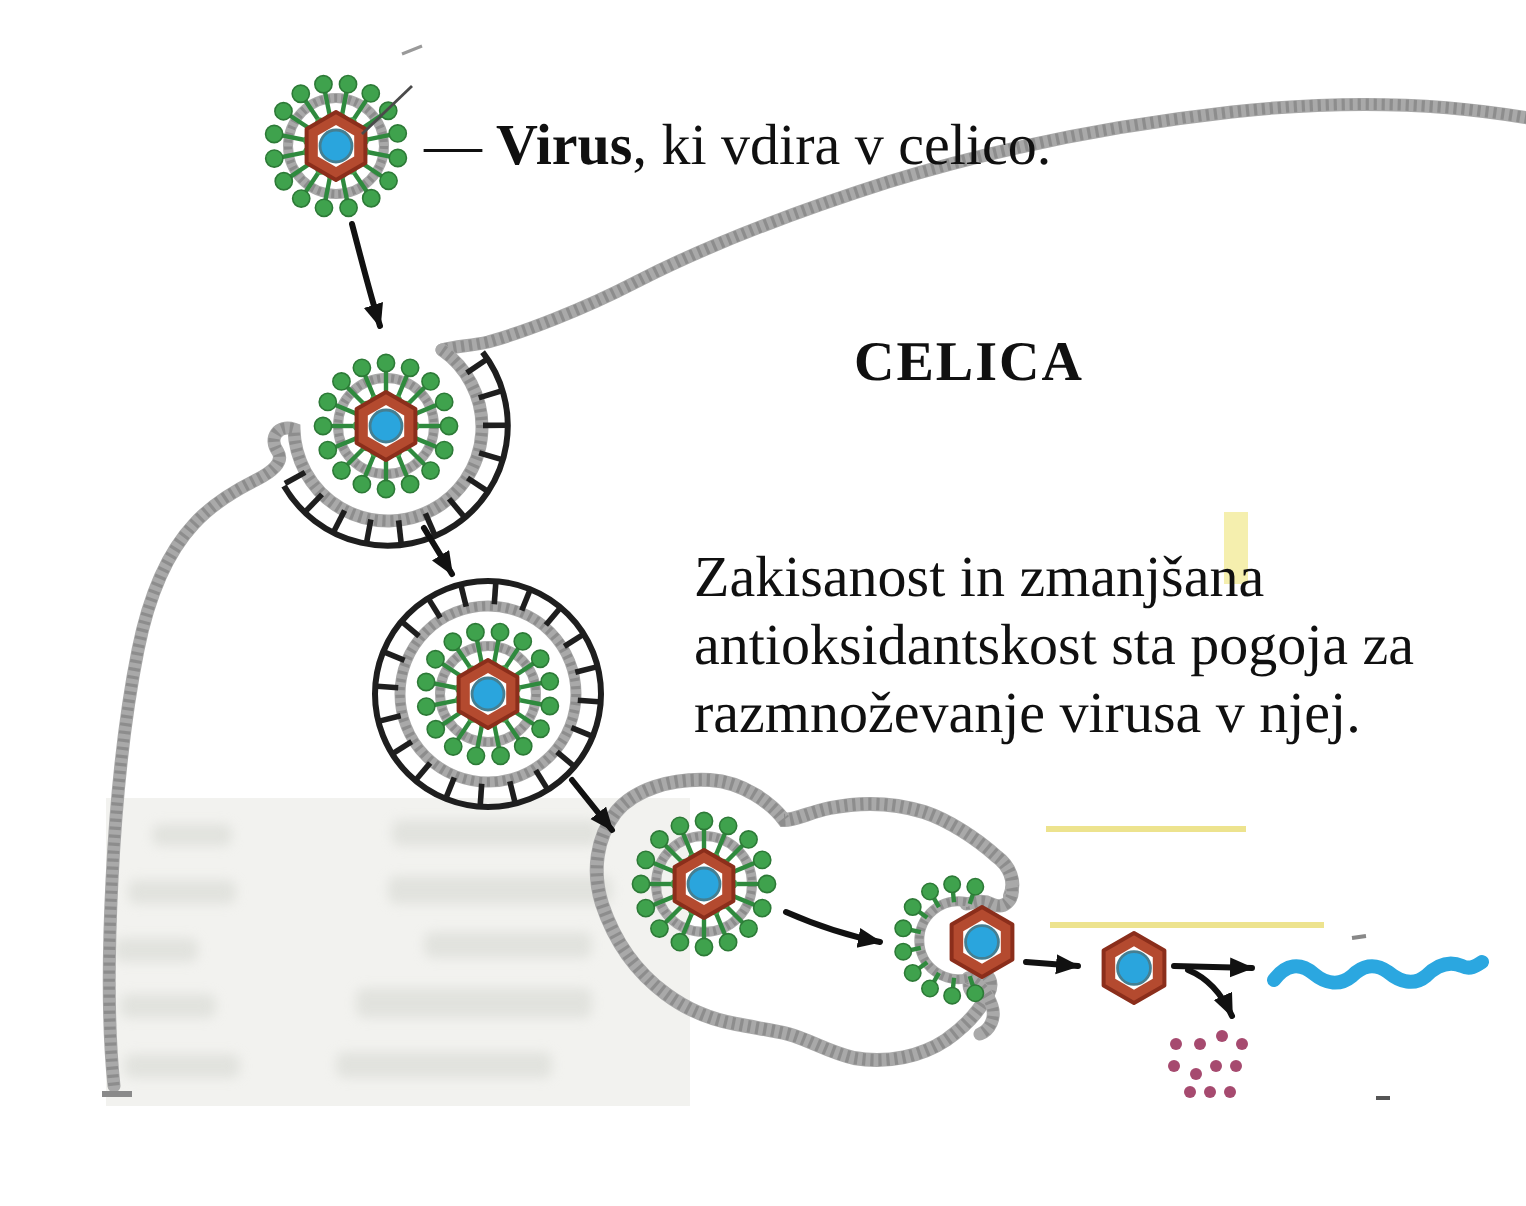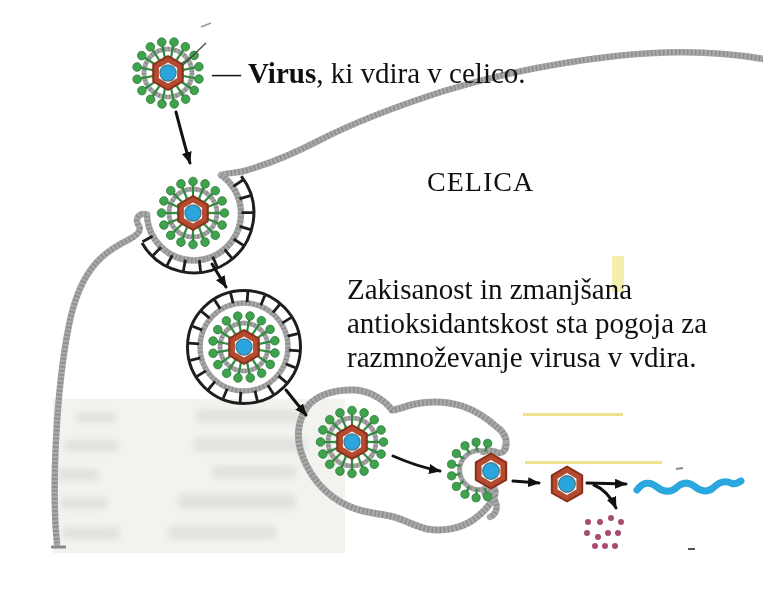--- a/index.html
+++ b/index.html
@@ -9,21 +9,21 @@
   }
   .abs{position:absolute;}
   #wash{left:53px;top:399px;width:292px;height:154px;background:rgba(231,231,226,0.55);z-index:0;}
   .ghost{background:#d4d6d0;opacity:.55;filter:blur(3px);border-radius:4px;z-index:0;}
   .ystreak{background:#e9dc72;opacity:.8;height:3px;z-index:1;}
   #note-hl{left:612px;top:256px;width:12px;height:36px;background:#f3eca0;opacity:.85;z-index:1;}
   svg#scene{left:0;top:0;z-index:2;}
   .txt{z-index:3;color:#101010;margin-top:20px;}
   #callout{left:212px;top:37px;font-size:29px;white-space:nowrap;}
   #callout .dash{padding-right:7px;}
-  #celica{left:427px;top:146px;font-size:28px;font-weight:normal;letter-spacing:1px;text-align:right;}
+  #celica{left:427px;top:146px;font-size:28px;font-weight:bold;letter-spacing:1px;text-align:right;}
   #note{left:347px;top:252px;font-size:29px;line-height:34px;white-space:pre-line;width:400px;}
 </style>
 </head>
 <body>
 
 <div id="wash" class="abs"></div>
 <div class="abs ghost" style="left:76px;top:412px;width:40px;height:11px"></div>
 <div class="abs ghost" style="left:196px;top:410px;width:104px;height:13px"></div>
 <div class="abs ghost" style="left:64px;top:440px;width:54px;height:12px"></div>
 <div class="abs ghost" style="left:194px;top:438px;width:112px;height:14px"></div>
@@ -395,13 +395,13 @@
         <line x1="676" y1="469" x2="683" y2="468" stroke="#888888" stroke-width="2"></line>
         <line x1="688" y1="549" x2="695" y2="549" stroke="#555555" stroke-width="2"></line>
       </g>
     </g>
 </svg>
 
 <div id="callout" class="abs txt"><span class="dash">—</span><b>Virus</b><span>, ki vdira v celico.</span></div>
 <div id="celica" class="abs txt">CELICA</div>
 <div id="note" class="abs txt">Zakisanost  in zmanjšana
 antioksidantskost sta pogoja za
-razmnoževanje virusa v vdira.</div>
+razmnoževanje virusa v njej.</div>
 
 </body></html>

